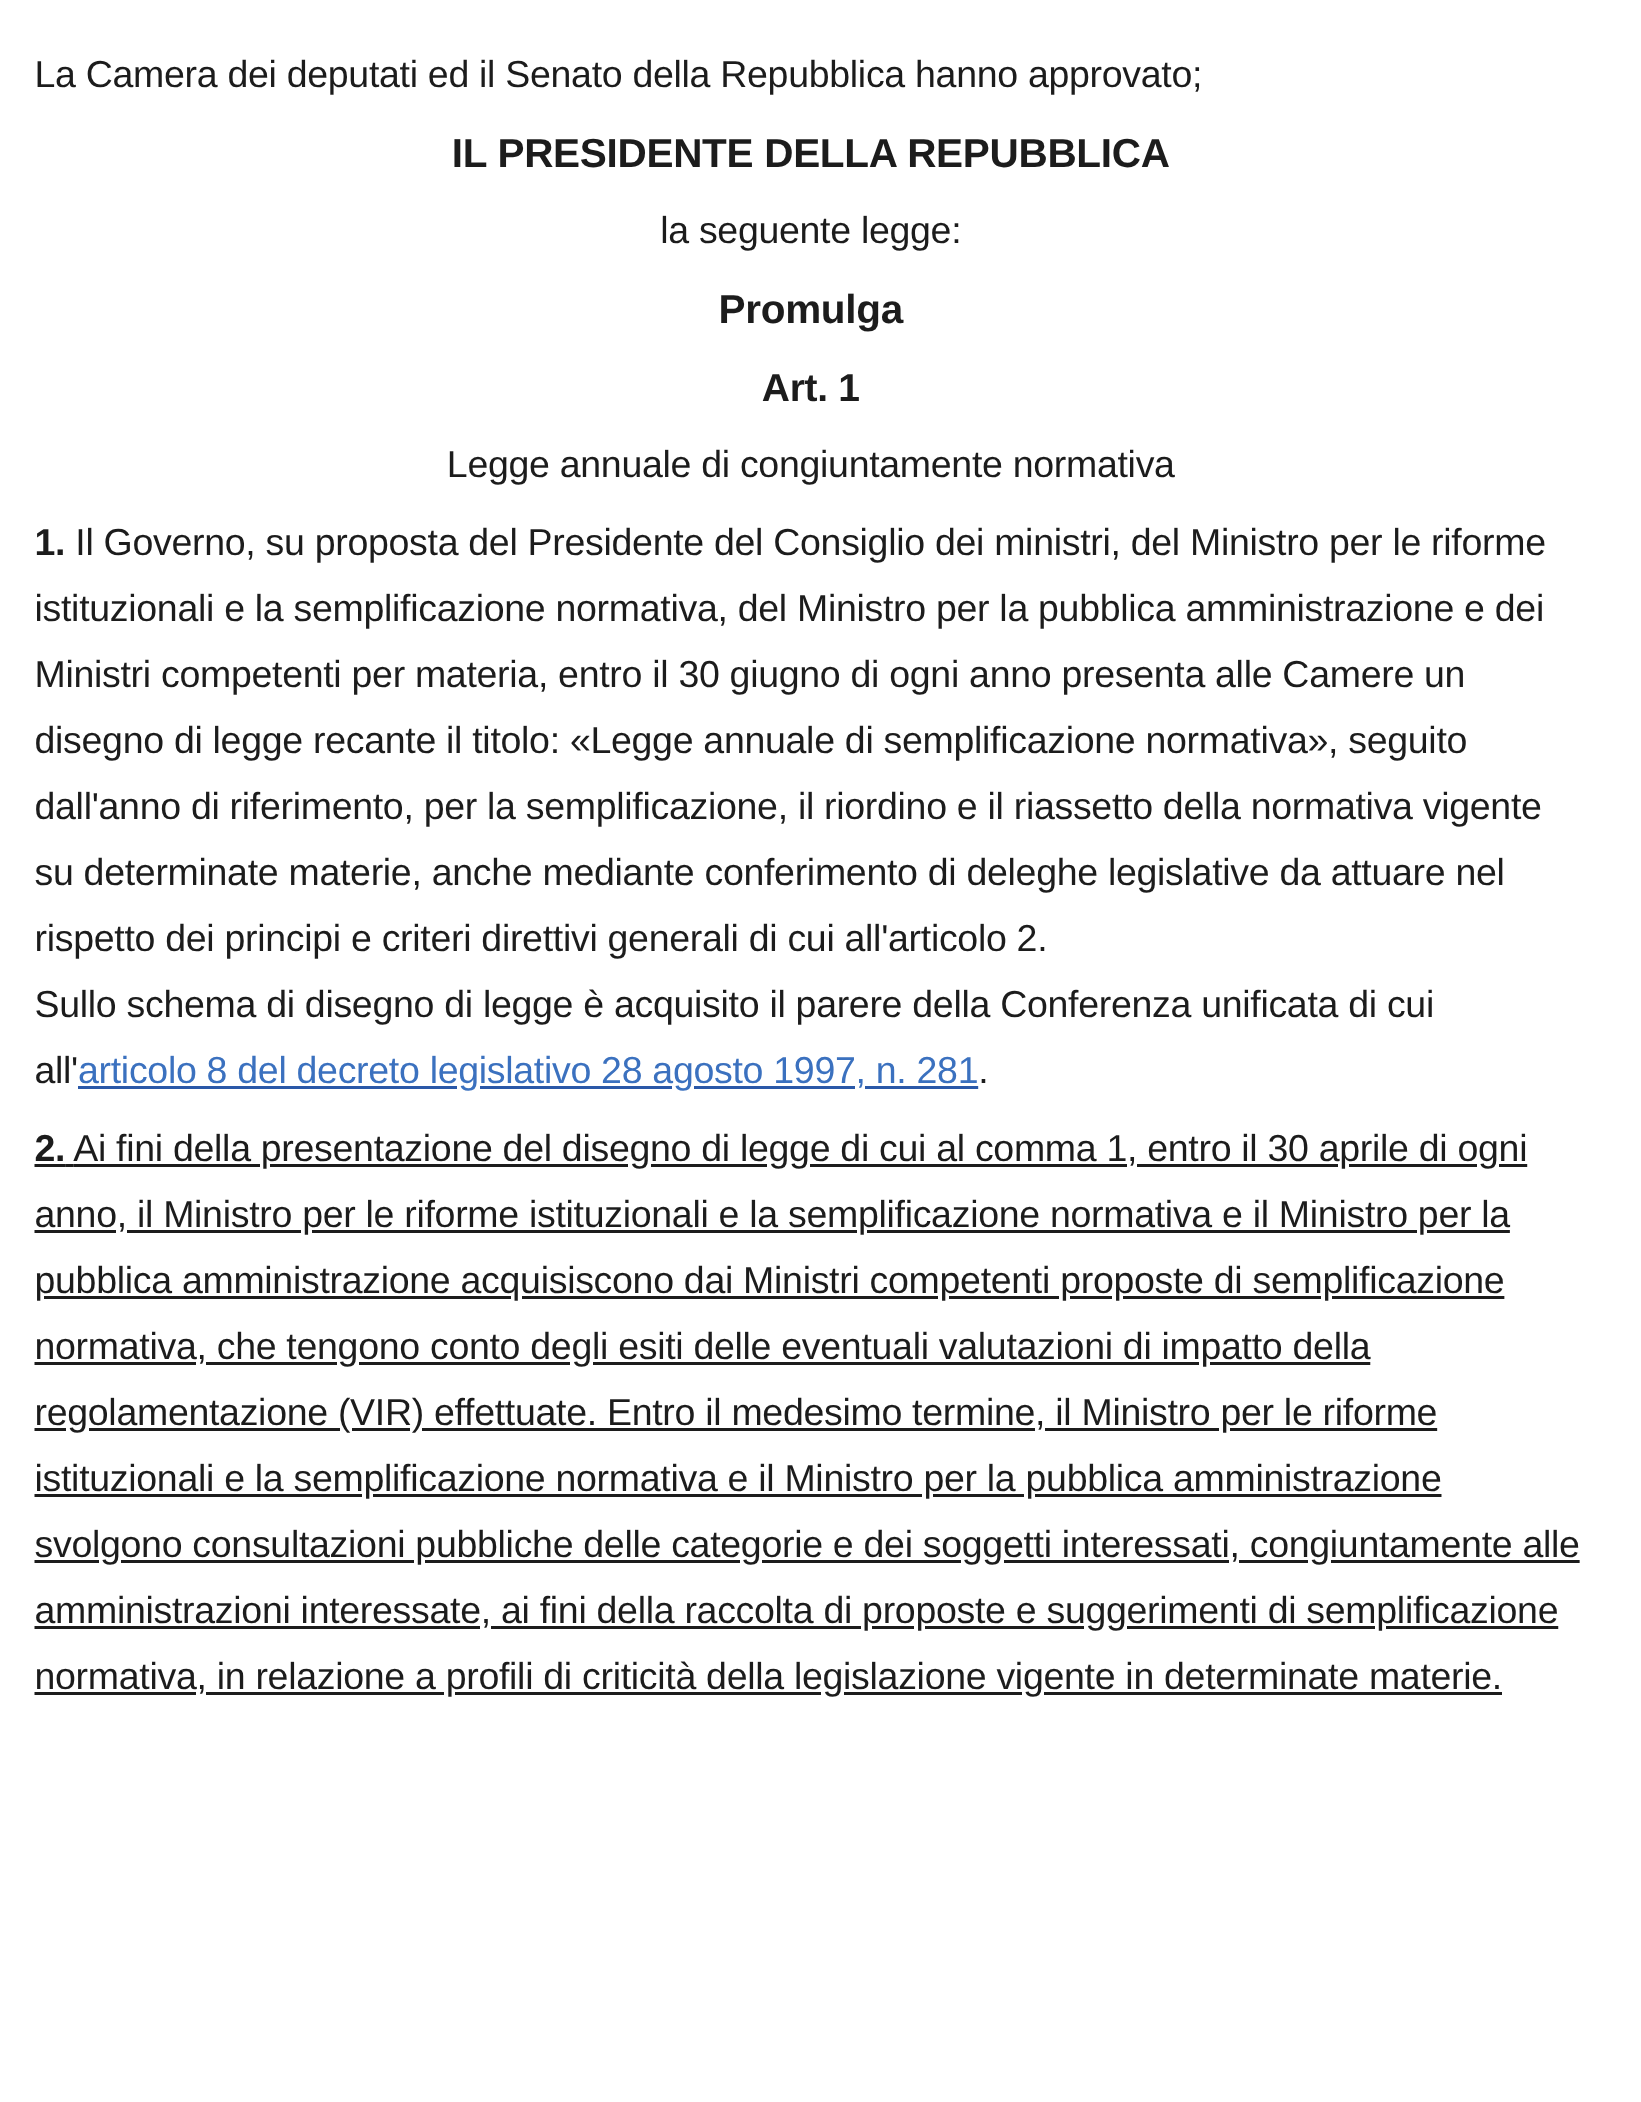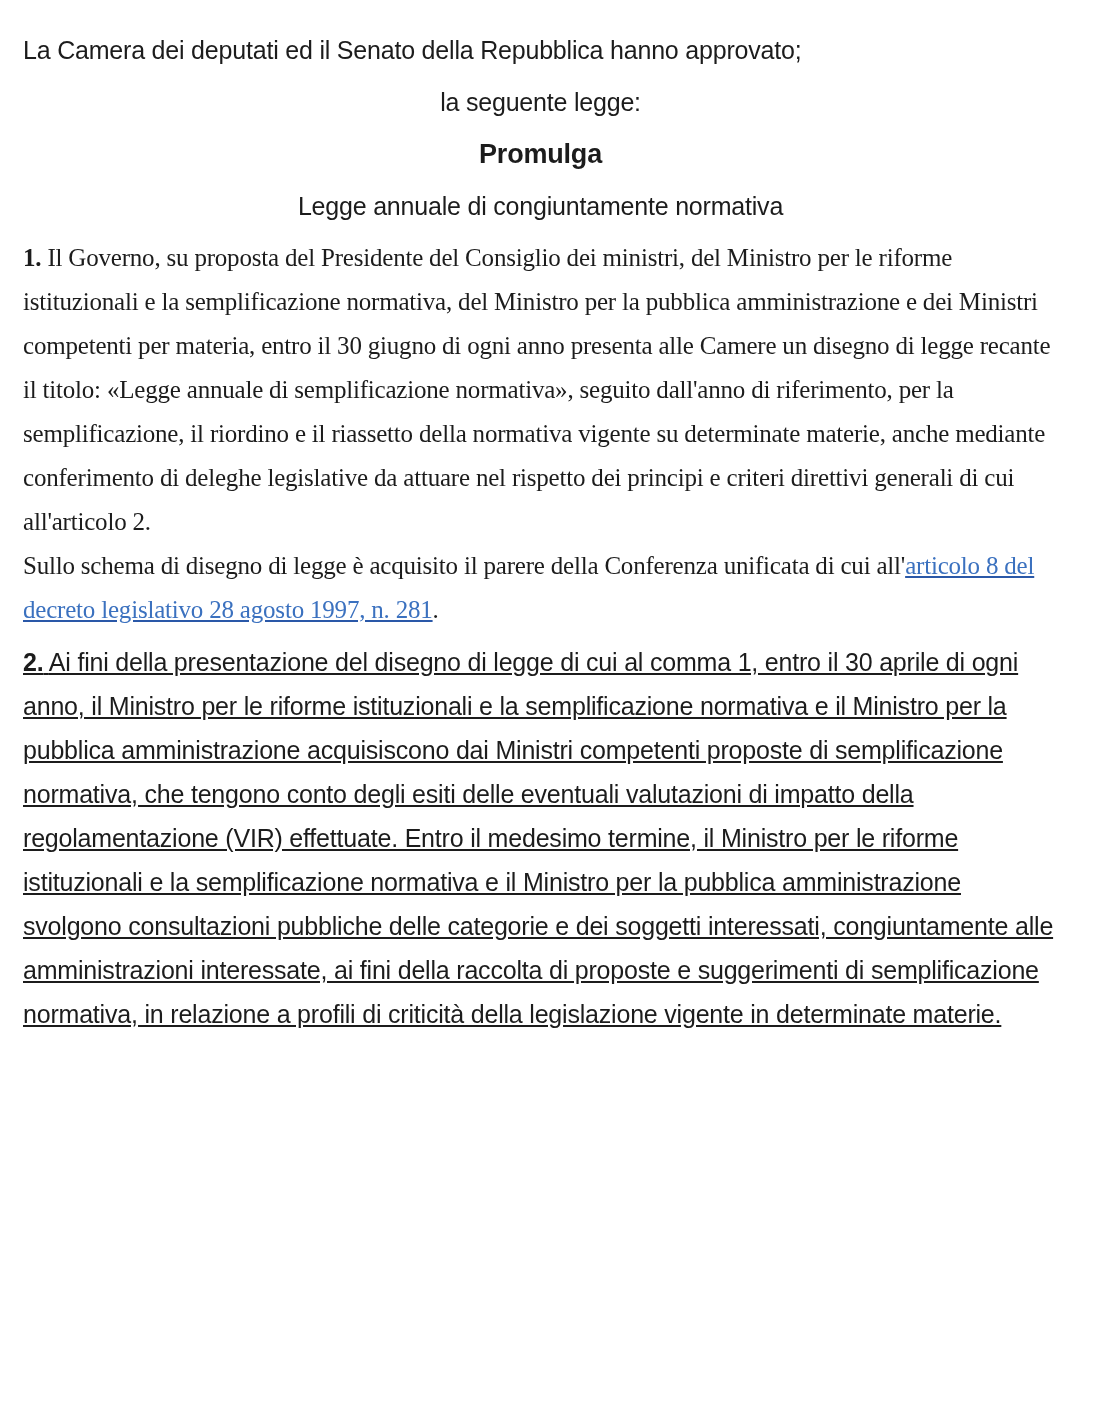--- a/index.html
+++ b/index.html
@@ -22,41 +22,43 @@
   }
   .doc p { margin: 8px; }
   .center { text-align: center; }
   .bold { font-weight: bold; }
   .heading { font-size: 27px; }
   .m-pres  { margin-top: 28px; }
   .m-prom  { margin-top: 66px; }
   .m-seg   { margin-top: 42px; }
   .m-art   { margin-top: 28px; font-size: 26px; }
   .m-title { margin-top: 5px; }
-  .m-comma1 { margin-top: 22px; font-family: Liberation Serif, serif; }
+  .m-comma1 { margin-top: 22px; }
   .m-comma2 { margin-top: 32px; text-decoration: underline; }
   a.law-link {
     color: #3b71bf;
     text-decoration: underline;
     text-decoration-color: #2a58a8;
     cursor: pointer;
   }
 </style>
 </head>
 <body>
 
 <main class="doc">
 
   <p class="intro">La Camera dei deputati ed il Senato della Repubblica hanno approvato;</p>
 
+  <p class="center bold heading m-pres">IL PRESIDENTE DELLA REPUBBLICA</p>
 
   <p class="center m-seg">la seguente legge:</p>
 
   <p class="center bold heading m-prom">Promulga</p>
 
+  <p class="center bold m-art">Art. 1</p>
 
   <p class="center m-title">Legge annuale di congiuntamente normativa</p>
 
   <p class="m-comma1">
     <strong>1.</strong>
     <span>Il Governo, su proposta del Presidente del Consiglio dei ministri, del Ministro per le riforme istituzionali e la semplificazione normativa, del Ministro per la pubblica amministrazione e dei Ministri competenti per materia, entro il 30 giugno di ogni anno presenta alle Camere un disegno di legge recante il titolo: «Legge annuale di semplificazione normativa», seguito dall'anno di riferimento, per la semplificazione, il riordino e il riassetto della normativa vigente su determinate materie, anche mediante conferimento di deleghe legislative da attuare nel rispetto dei principi e criteri direttivi generali di cui all'articolo 2.</span>
     <br>
     <span>Sullo schema di disegno di legge è acquisito il parere della Conferenza unificata di cui all'</span><a class="law-link" href="#">articolo 8 del decreto legislativo 28 agosto 1997, n. 281</a><span>.</span>
   </p>
 

